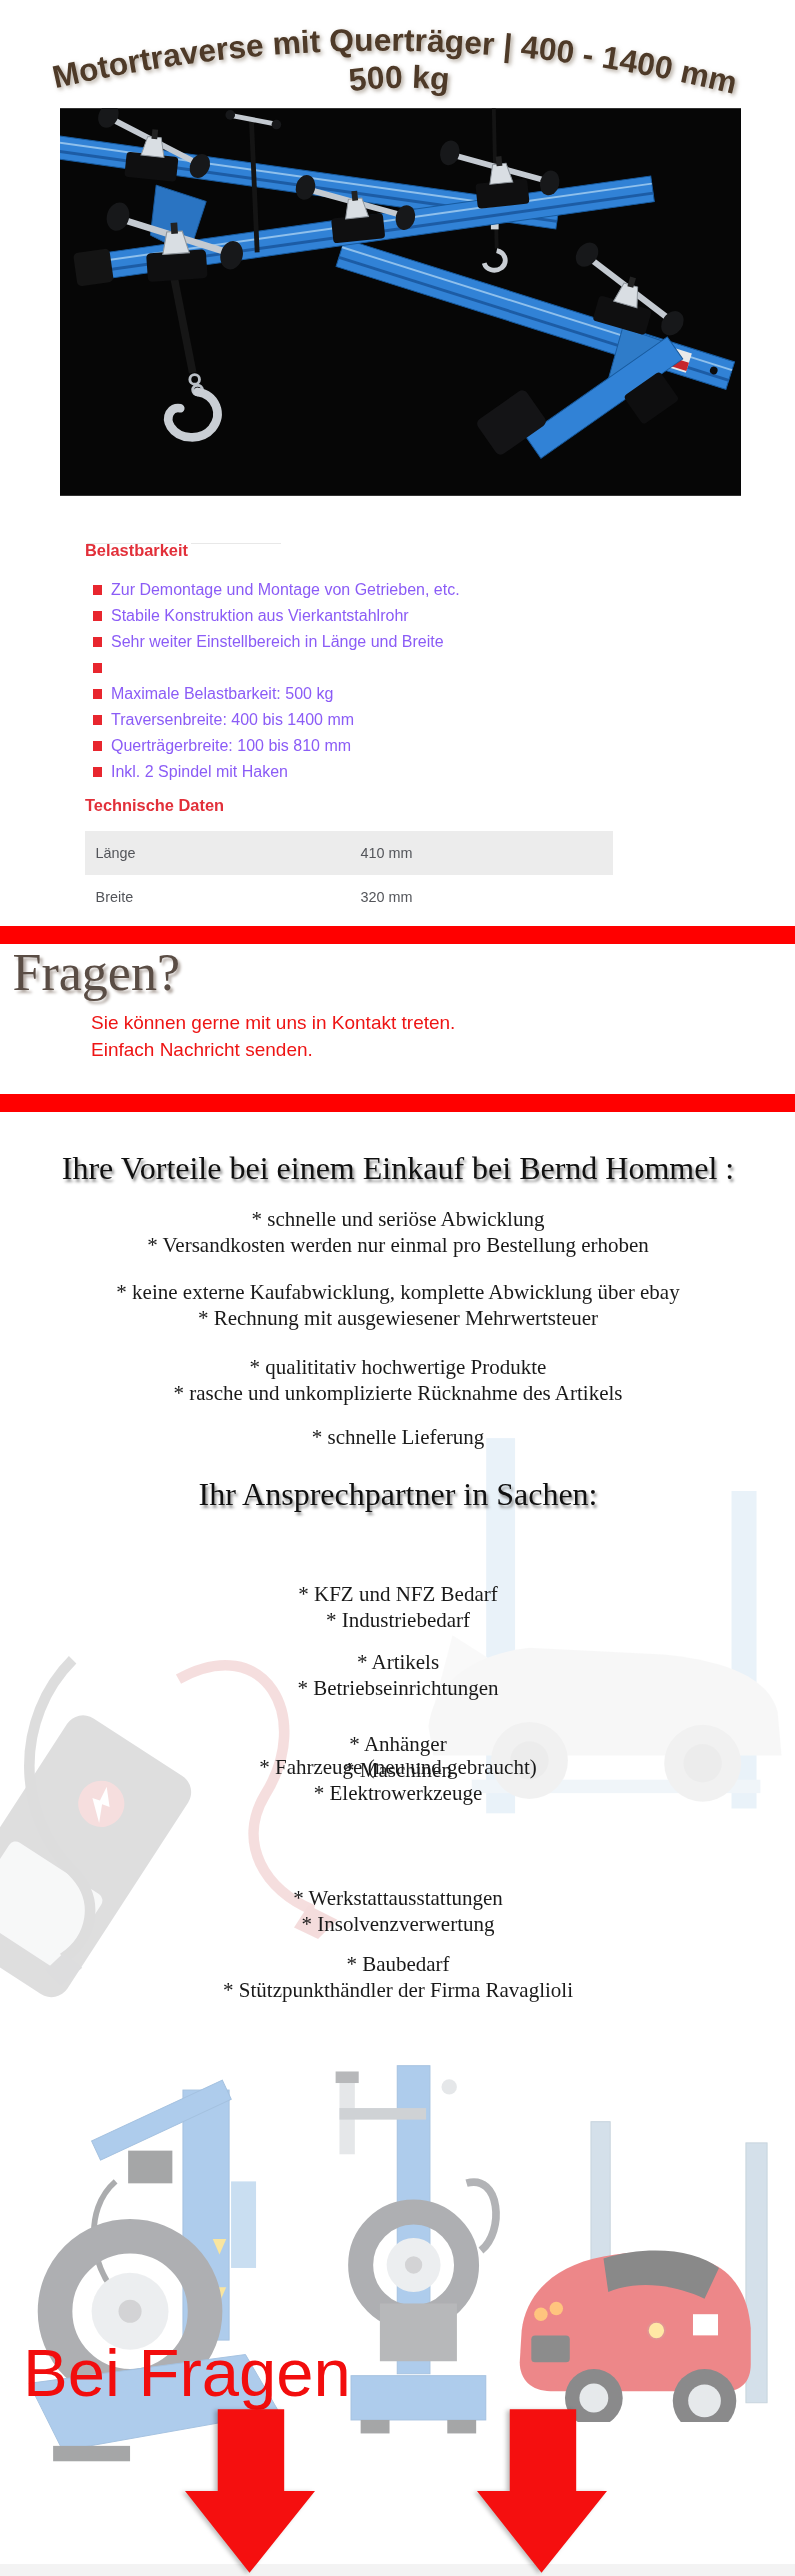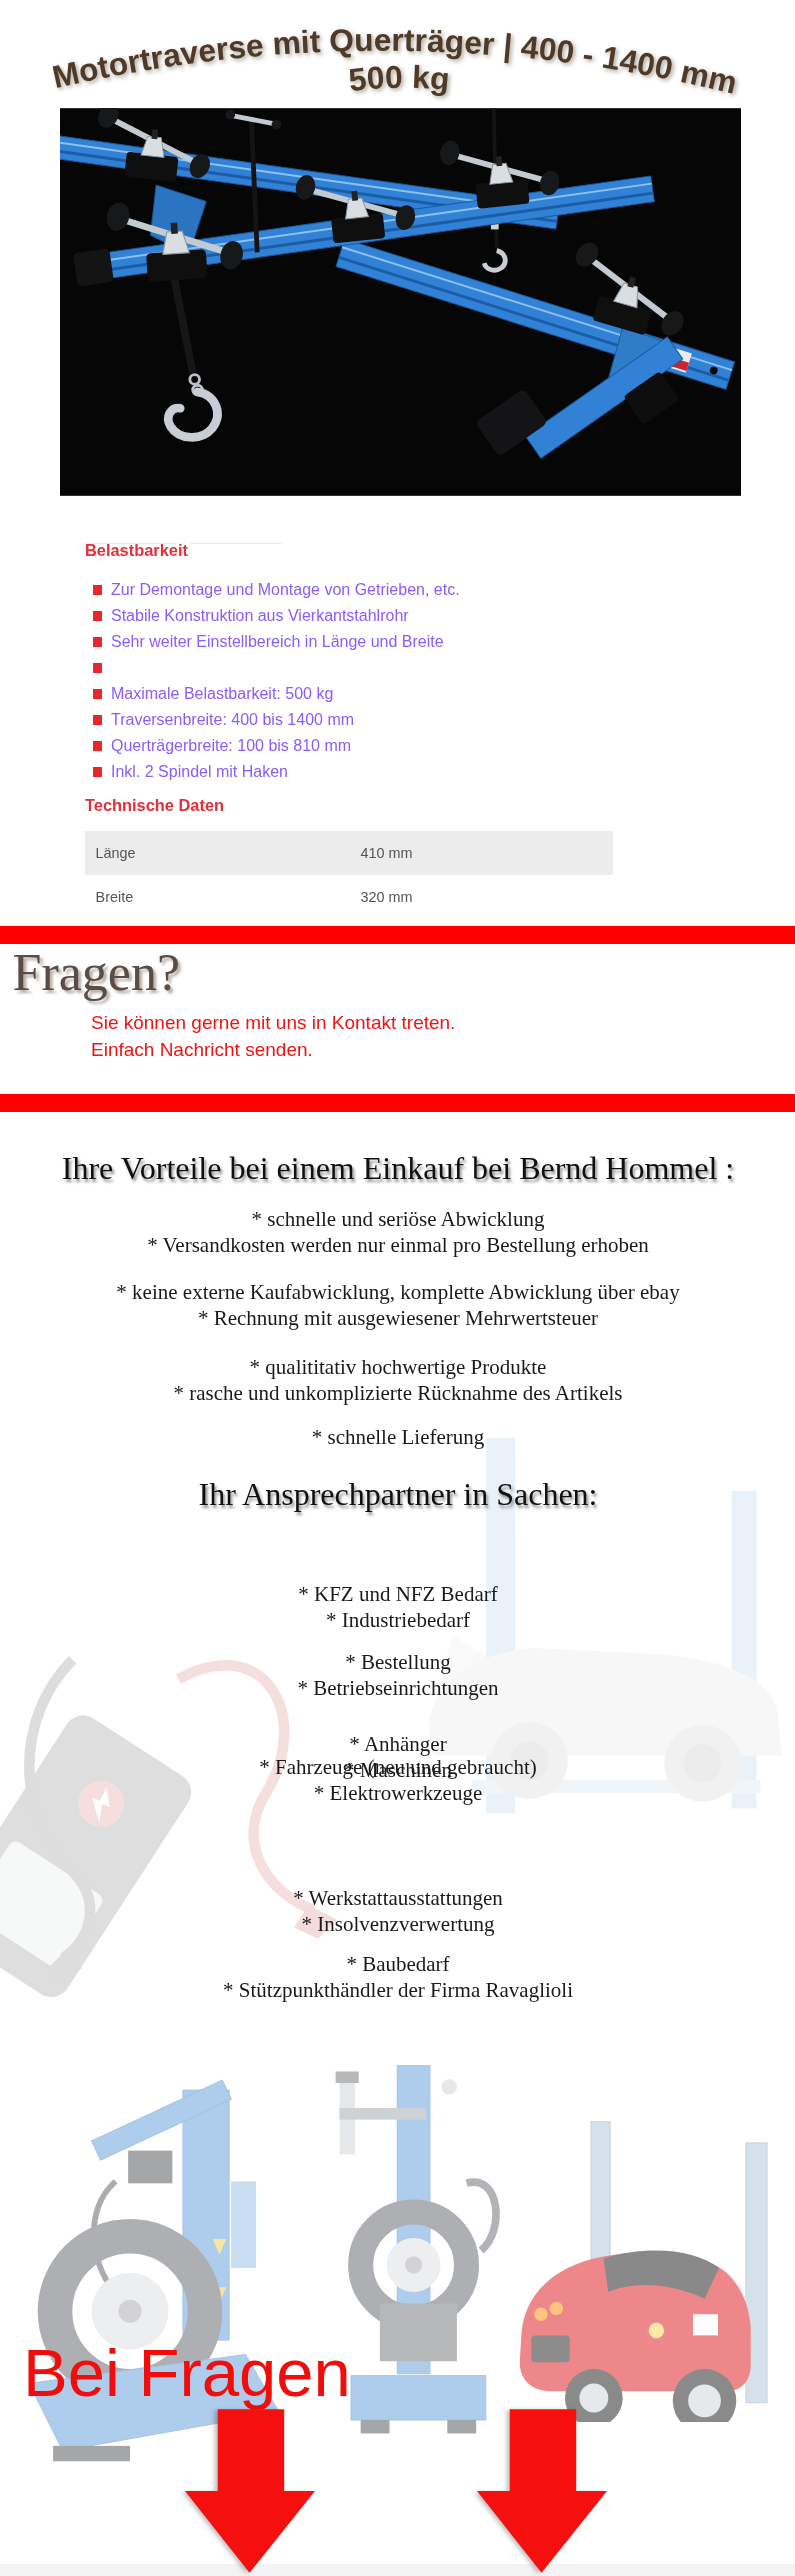--- a/index.html
+++ b/index.html
@@ -229,21 +229,21 @@
   <div class="adv-g g3">
     <div>* schnelle Lieferung</div>
   </div>
 
   <h2 class="serif-h h-sachen">Ihr Ansprechpartner in Sachen:</h2>
   <div class="adv-g t0">
     <div>* KFZ und NFZ Bedarf</div>
     <div>* Industriebedarf</div>
   </div>
   <div class="adv-g t1">
-    <div>* Bestellung</div>
+    <div>* Artikels</div>
     <div>* Betriebseinrichtungen</div>
   </div>
   <div class="adv-g t2">
     <div>* Anhänger</div>
     <div>* Maschinen</div>
   </div>
   <div class="adv-g t3">
     <div>* Fahrzeuge (neu und gebraucht)</div>
     <div>* Elektrowerkzeuge</div>
   </div>

